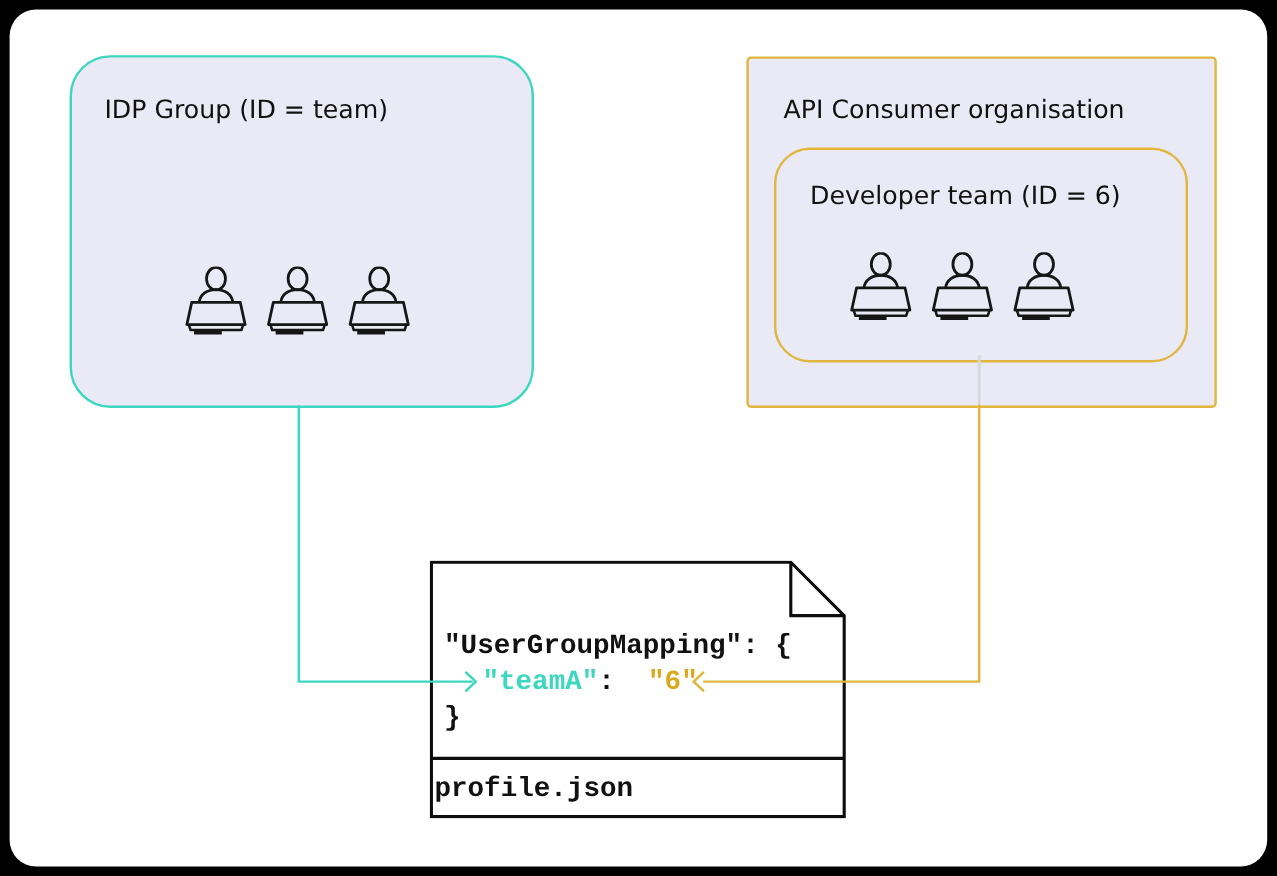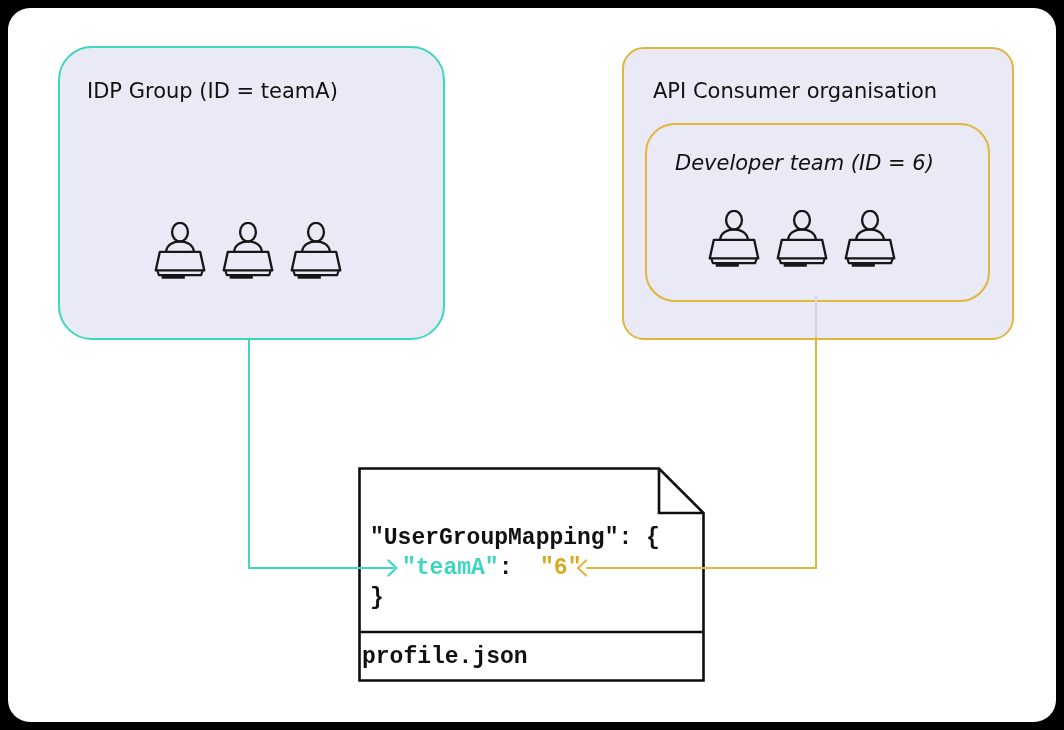--- a/index.html
+++ b/index.html
@@ -16,22 +16,22 @@
     background:#000;
     font-family:"DejaVu Sans","Liberation Sans",sans-serif;
     color:var(--ink);
   }
   .card{
     position:absolute;left:8px;top:8px;width:1048px;height:714px;
     background:#ffffff;border-radius:22px;
   }
   .box{position:absolute;background:var(--box_fill);border:2px solid;}
   #idp-box{left:50px;top:38px;width:383px;height:290px;border-color:var(--teal);border-radius:34px;}
-  #api-box{left:614px;top:39px;width:388px;height:289px;border-color:var(--gold_border);border-radius:22px;}
-  #dev-box{left:21px;top:74px;width:341px;height:175px;border-color:var(--gold_border);border-radius:30px;font-style:italic;}
+  #api-box{left:614px;top:39px;width:388px;height:289px;border-color:var(--gold_border);border-radius:4px;}
+  #dev-box{left:21px;top:74px;width:341px;height:175px;border-color:var(--gold_border);border-radius:30px;}
   .title{position:absolute;font-size:21px;line-height:26px;white-space:nowrap;color:var(--ink);}
   #idp-box > .title{left:27px;top:30px;}
   #api-box > .title{left:29px;top:29px;}
   #dev-box > .title{left:28px;top:25px;}
   .icon-row{position:absolute;display:flex;gap:16px;height:60px;}
   #idp-box .icon-row{left:94px;top:173px;}
   #dev-box .icon-row{left:61px;top:84px;}
   .person{width:52px;height:60px;display:block;}
   #doc{position:absolute;left:350px;top:459px;width:347px;height:215px;}
   .doc-shape{position:absolute;left:0;top:0;width:347px;height:215px;}
@@ -61,21 +61,21 @@
     <path d="M12.5,31 C13,24 19.5,20 27,20 C34.5,20 41,24 41.5,31" fill="none" stroke="#161616" stroke-width="2.4"></path>
     <path d="M6,31 L48,31 L52.2,50.2 L1.8,50.2 Z" fill="none" stroke="#161616" stroke-width="2.4" stroke-linejoin="round"></path>
     <path d="M3.5,50.2 L5,55 L49,55 L50.5,50.2" fill="none" stroke="#161616" stroke-width="2.2" stroke-linejoin="round"></path>
     <line x1="8" y1="57.3" x2="32" y2="57.3" stroke="#161616" stroke-width="3"></line>
   </symbol>
 </svg>
 
 <div class="card">
 
   <div class="box" id="idp-box">
-    <div class="title">IDP Group (ID = teamA)</div>
+    <div class="title">IDP Group (ID = team)</div>
     <div class="icon-row">
         <svg viewBox="0 0 54 60" class="person">
           <use href="#person-laptop"></use>
         </svg>
         <svg viewBox="0 0 54 60" class="person">
           <use href="#person-laptop"></use>
         </svg>
         <svg viewBox="0 0 54 60" class="person">
           <use href="#person-laptop"></use>
         </svg>

